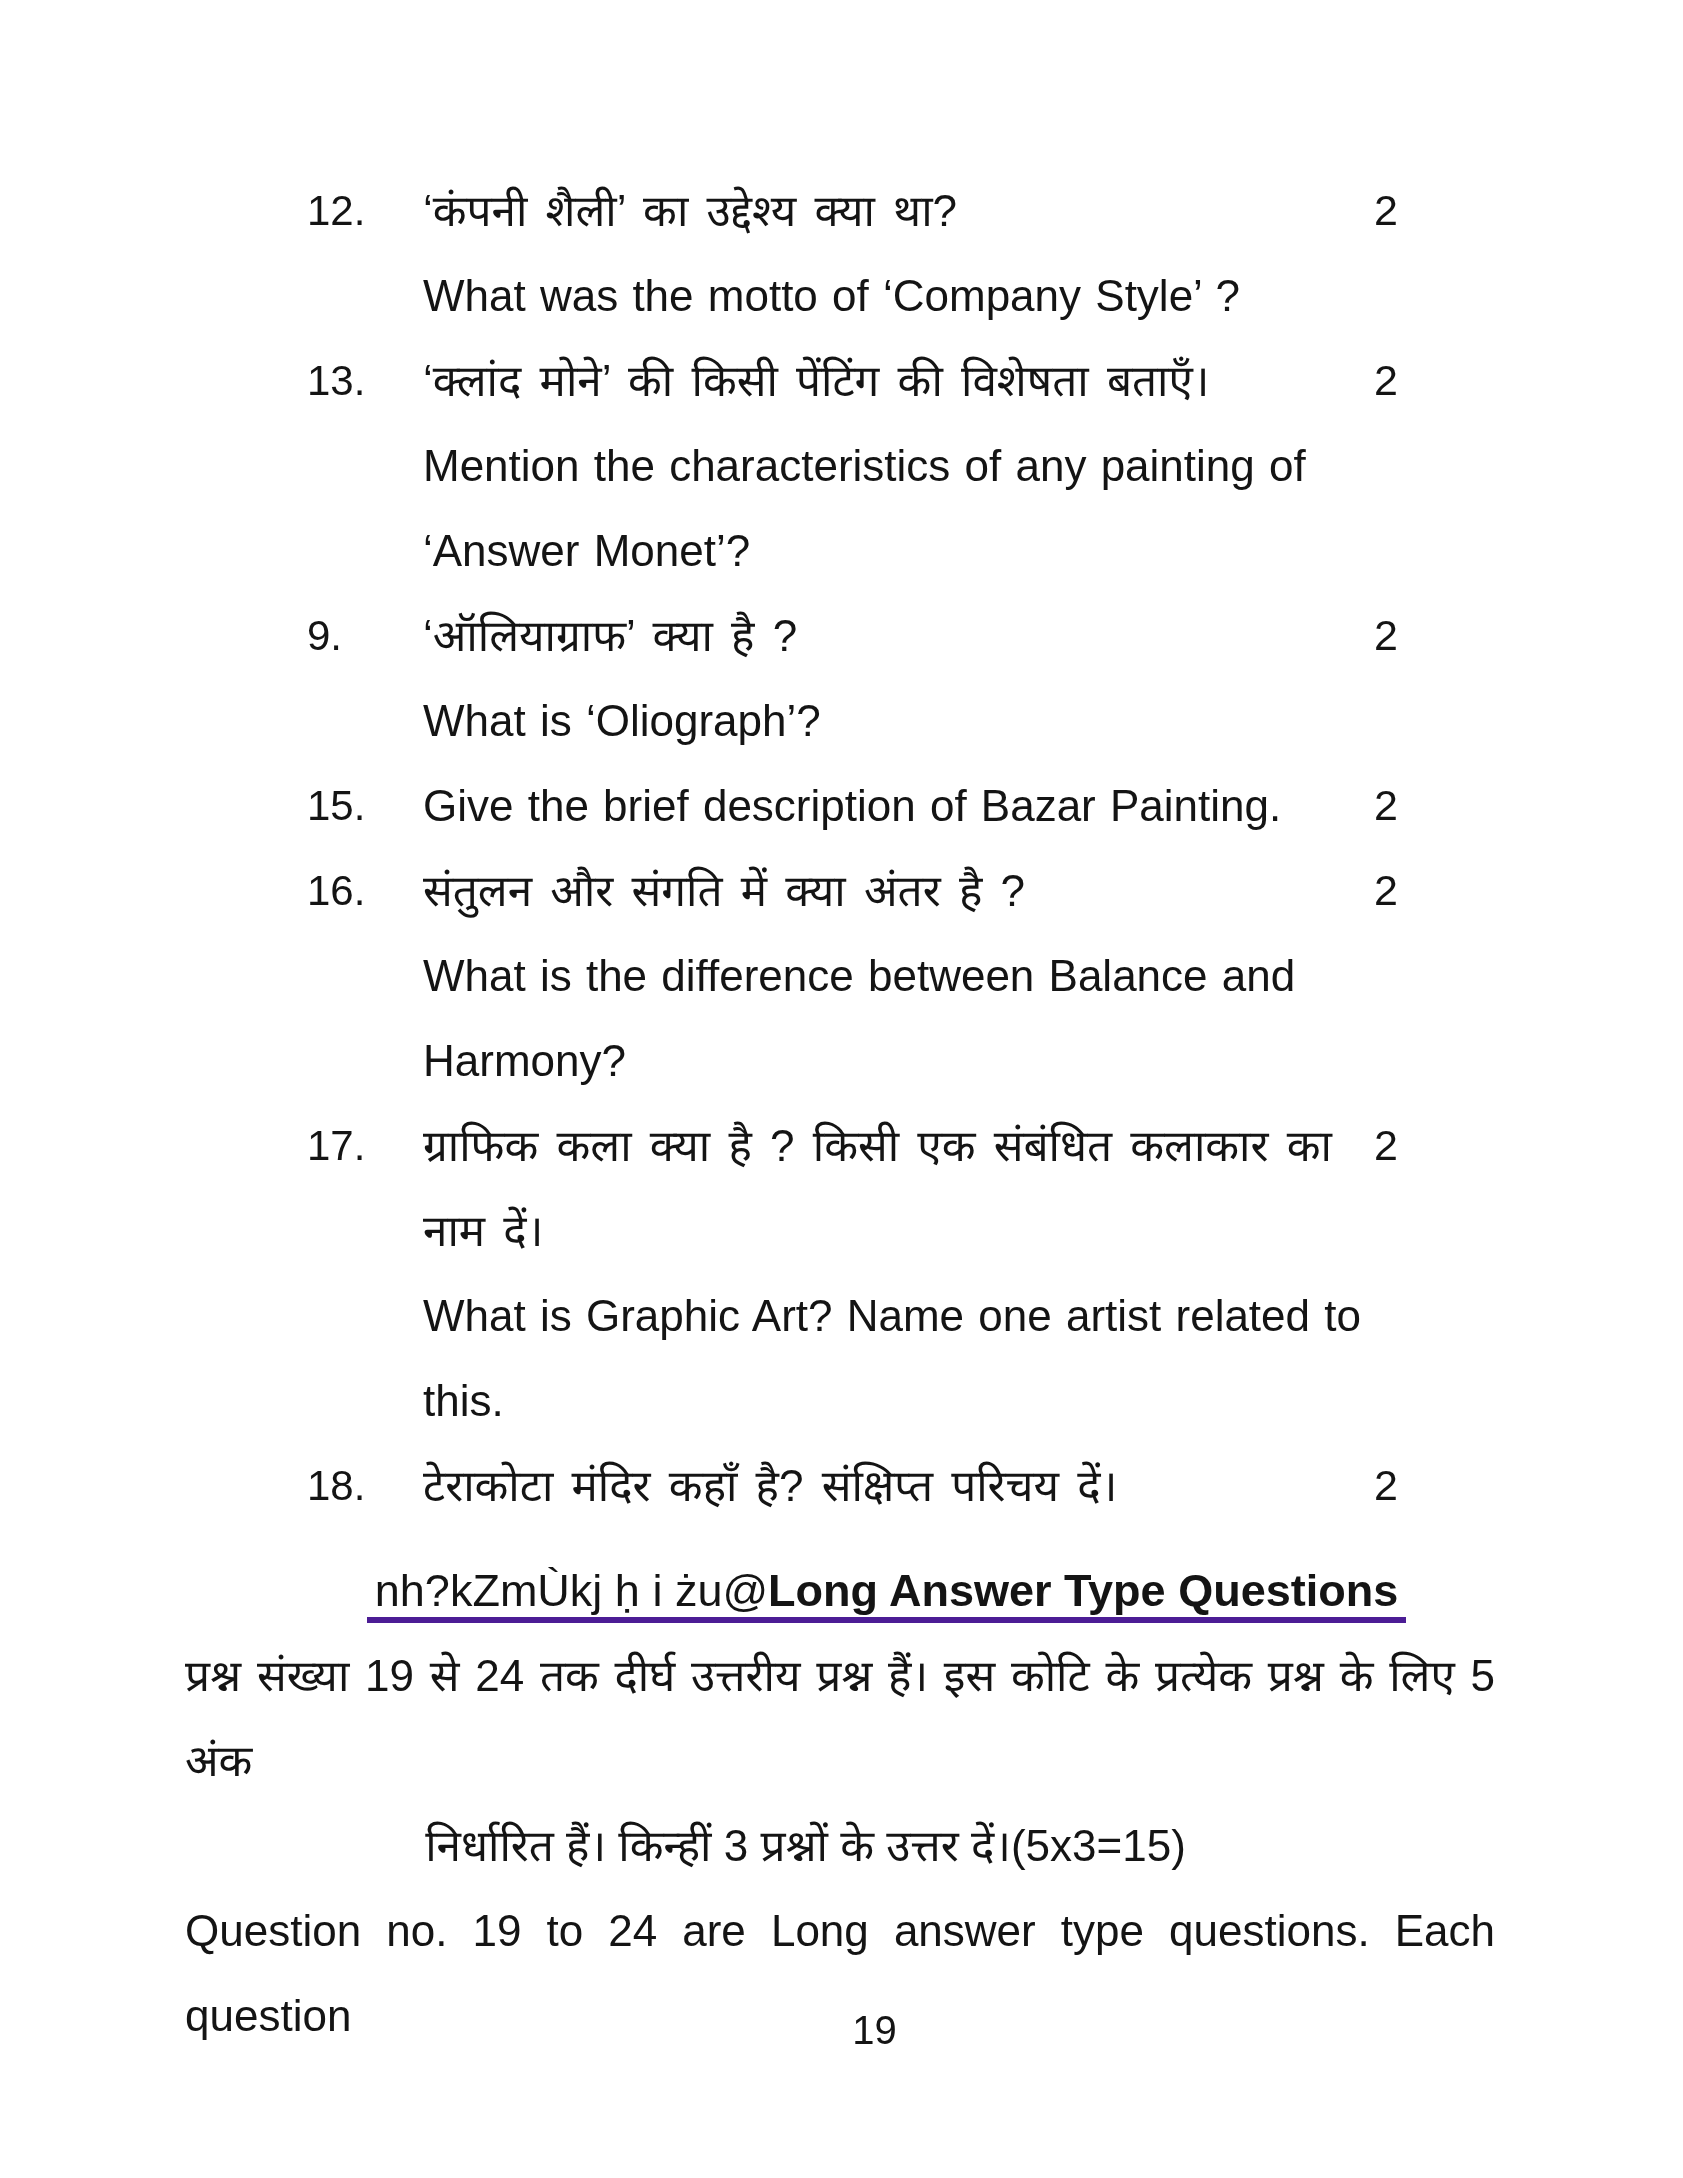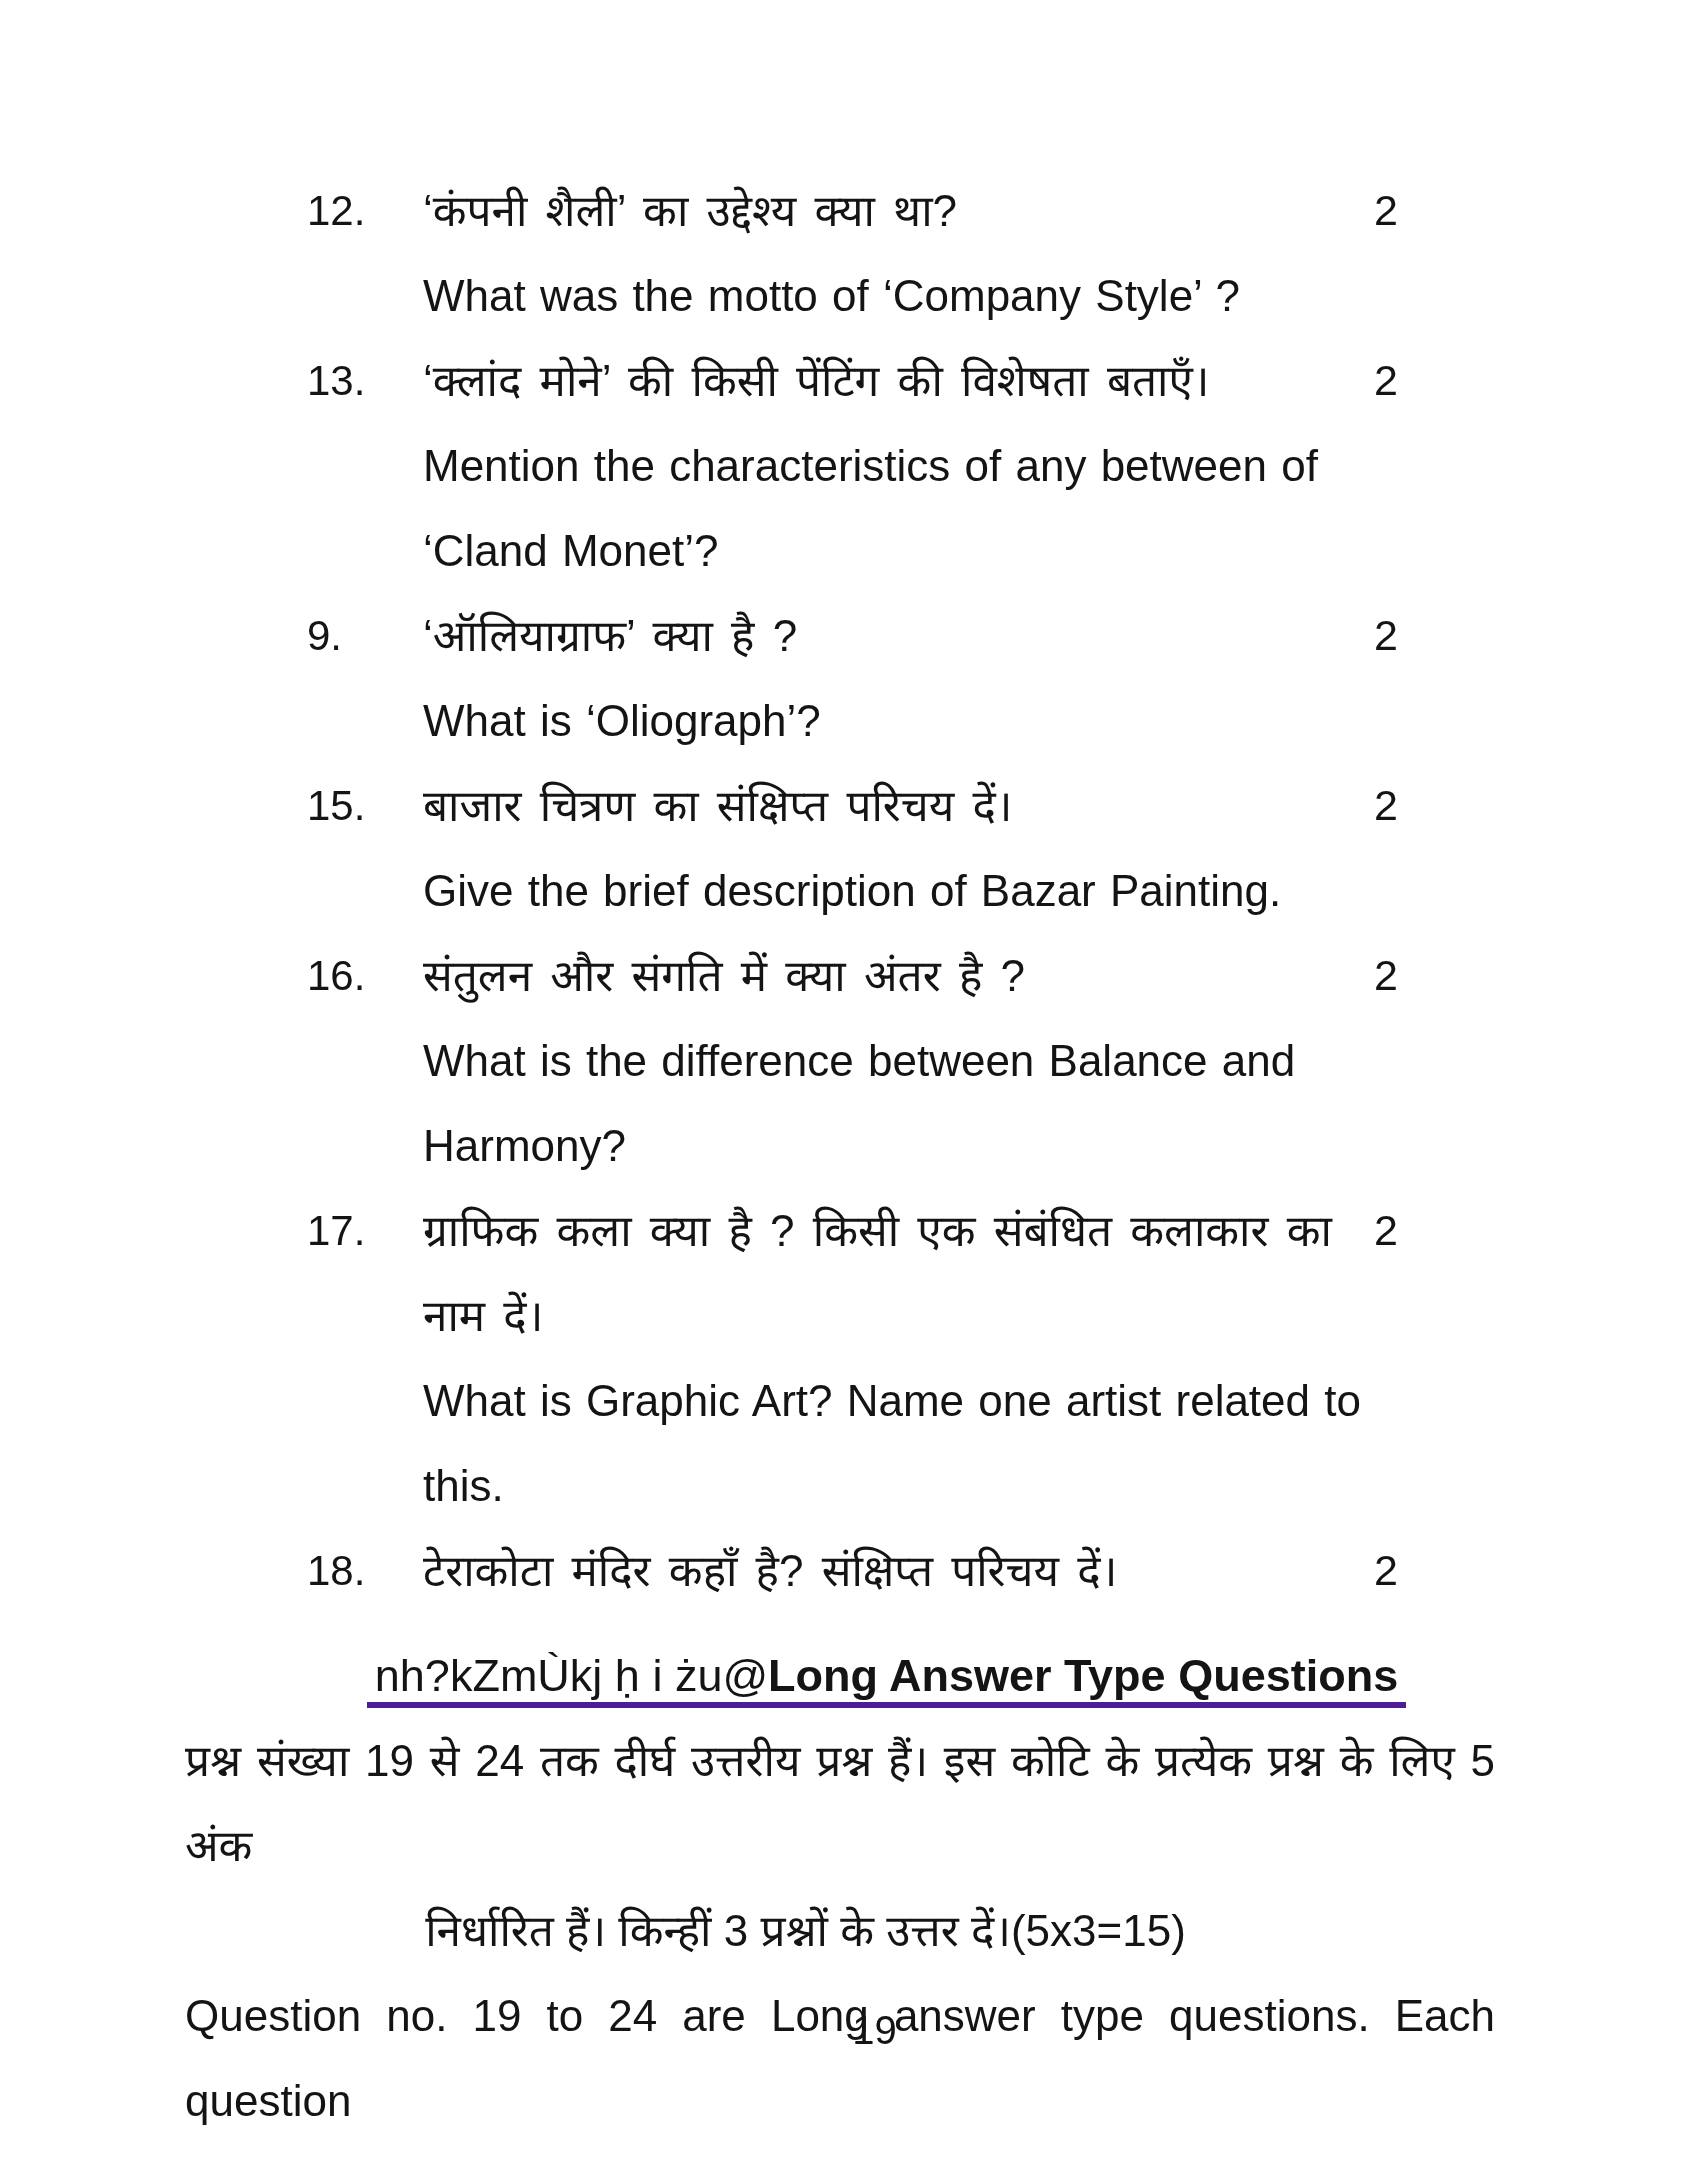--- a/index.html
+++ b/index.html
@@ -103,38 +103,37 @@
         <div class="q-hindi" lang="hi">‘कंपनी शैली’ का उद्देश्य क्या था?</div>
         <div class="q-english">What was the motto of ‘Company Style’ ?</div>
       </div>
       <div class="q-marks">2</div>
     </div>
 
     <div class="q-row">
       <div class="q-num">13.</div>
       <div class="q-body">
         <div class="q-hindi" lang="hi">‘क्लांद मोने’ की किसी पेंटिंग की विशेषता बताएँ।</div>
-        <div class="q-english">Mention the characteristics of any between of ‘Cland Monet’?</div>
+        <div class="q-english">Mention the characteristics of any painting of ‘Answer Monet’?</div>
       </div>
       <div class="q-marks">2</div>
     </div>
 
     <div class="q-row">
       <div class="q-num">9.</div>
       <div class="q-body">
         <div class="q-hindi" lang="hi">‘ऑलियाग्राफ’ क्या है ?</div>
         <div class="q-english">What is ‘Oliograph’?</div>
       </div>
       <div class="q-marks">2</div>
     </div>
 
     <div class="q-row">
       <div class="q-num">15.</div>
       <div class="q-body">
-        <div class="q-hindi" lang="hi">बाजार चित्रण का संक्षिप्त परिचय दें।</div>
         <div class="q-english">Give the brief description of Bazar Painting.</div>
       </div>
       <div class="q-marks">2</div>
     </div>
 
     <div class="q-row">
       <div class="q-num">16.</div>
       <div class="q-body">
         <div class="q-hindi" lang="hi">संतुलन और संगति में क्या अंतर है ?</div>
         <div class="q-english">What is the difference between Balance and Harmony?</div>

